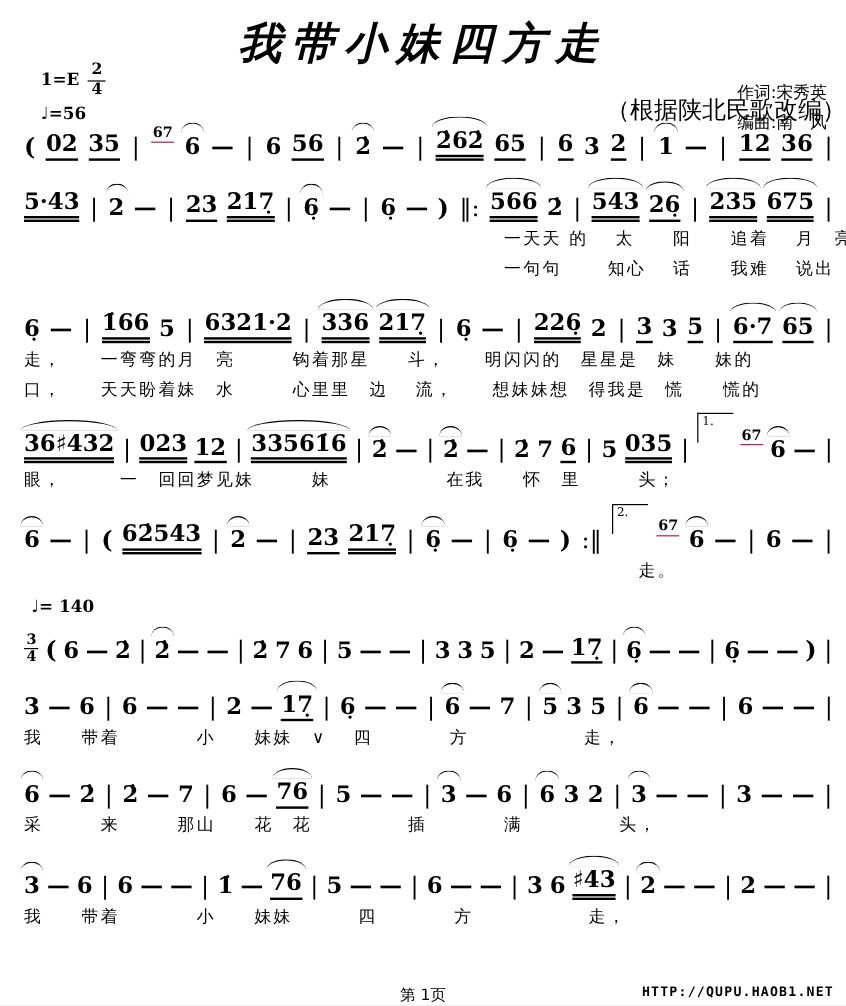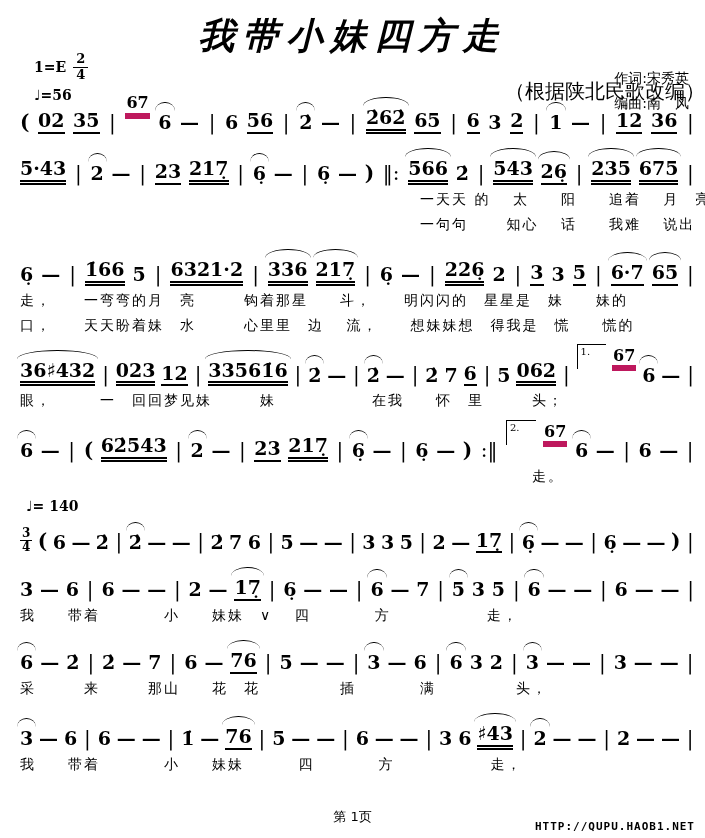--- a/index.html
+++ b/index.html
@@ -24,31 +24,31 @@
          padding-top:13px;font-family:"DejaVu Serif",serif;font-weight:bold;
          font-size:19px;line-height:1.15;}
   .note{white-space:nowrap;}
   .bar{font-weight:normal;font-size:20px;padding:0 1px;}
   .paren{font-size:20px;}
   .u1{border-bottom:2px solid #000;}
   .u2{border-bottom:5px double #000;}
   .arc{position:relative;}
   .arc::before{content:"";position:absolute;left:-3px;right:-3px;top:-10px;height:8px;
                border-top:1.6px solid #000;border-radius:50% 50% 0 0/100% 100% 0 0;}
-  .grace{position:relative;top:-15px;font-size:16px;border-bottom:6px solid #be185d;
+  .grace{position:relative;top:-15px;font-size:12px;border-bottom:1px solid #be185d;
          font-weight:bold;padding:0 1px;text-align:center;}
   .volta{position:relative;top:-17px;font-size:10px;font-weight:normal;
          border-top:1px solid #000;border-left:1px solid #000;padding:1px 16px 12px 3px;}
   .tsig{display:inline-flex;flex-direction:column;font-size:12px;line-height:1.05;
         text-align:center;}
   .tsig .tsn{border-bottom:1px solid #000;padding:0 2px;}
   .lyrics{white-space:pre;font-size:14px;letter-spacing:2px;line-height:22px;margin-top:3px;}
   .tempo2{font-family:"DejaVu Serif",serif;font-weight:bold;font-size:14px;margin:4px 0 0 6px;}
 
-  .pageno{position:absolute;bottom:12px;left:0;right:0;text-align:center;font-size:13px;}
+  .pageno{position:absolute;bottom:0;left:0;right:0;text-align:center;font-size:13px;}
   .site{position:absolute;right:10px;bottom:4px;text-align:right;line-height:1.3;}
   .site-name{font-size:14px;font-weight:bold;}
   .site-url{font-family:"DejaVu Sans Mono",monospace;font-size:11px;font-weight:bold;
             letter-spacing:1px;}
 </style>
 </head>
 <body>
 
 <div class="page">
 
@@ -177,21 +177,21 @@
           <span class="note">—</span>
           <span class="bar">|</span>
           <span class="note arc">2̇</span>
           <span class="note">—</span>
           <span class="bar">|</span>
           <span class="note">2̇</span>
           <span class="note">7</span>
           <span class="note u1">6</span>
           <span class="bar">|</span>
           <span class="note">5</span>
-          <span class="note u2">062</span>
+          <span class="note u2">035</span>
           <span class="bar">|</span>
           <span class="volta">1.</span>
           <span class="grace">67</span>
           <span class="note arc">6</span>
           <span class="note">—</span>
           <span class="bar">|</span>
         </div>
         <div class="lyrics">眼，　　　一　回回梦见妹　　　妹　　　　　　在我　　怀　里　　　头；</div>
       </div>
       <div class="system">

